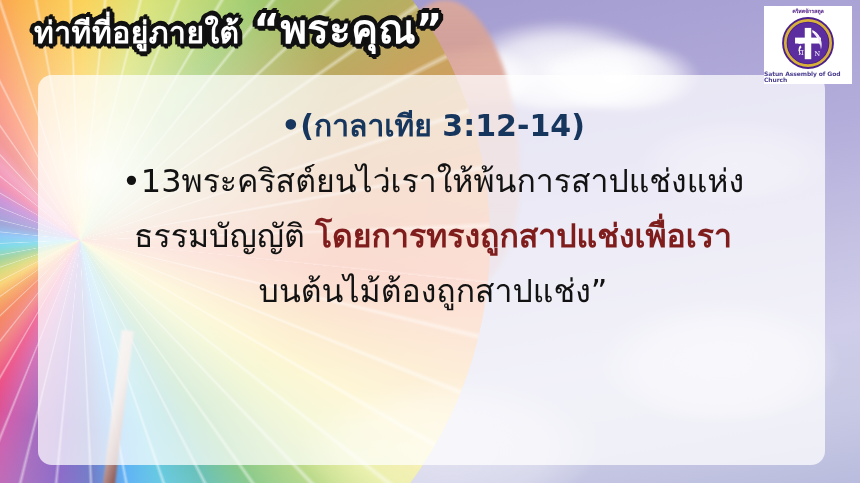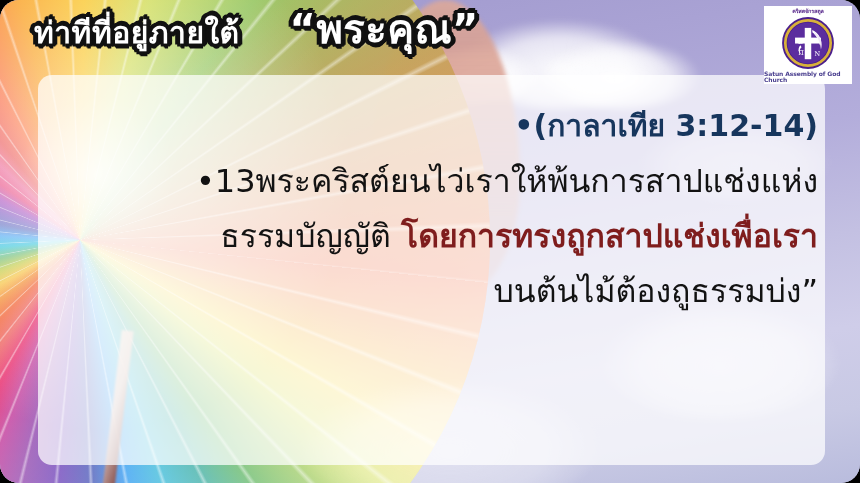--- a/index.html
+++ b/index.html
@@ -7,21 +7,20 @@
     padding: 0;
     background: #000;
   }
   #slide {
     position: relative;
     width: 860px;
     height: 483px;
     overflow: hidden;
     font-family: "DejaVu Sans", "Liberation Sans", sans-serif;
     background: #b9b6d8;
-    border-radius: 19px;
   }
 
   
   .sky {
     position: absolute;
     inset: 0;
     background:
       linear-gradient(170deg,
         #9e97cc 0%,
         #a9a2d4 22%,
@@ -167,21 +166,21 @@
     text-shadow:
       -3px -3px 0 #111,  3px -3px 0 #111,
       -3px  3px 0 #111,  3px  3px 0 #111,
       -4px  0   0 #111,  4px  0   0 #111,
        0   -4px 0 #111,  0    4px 0 #111,
       -5px  1px 0 #111,  5px  1px 0 #111,
        1px -5px 0 #111,  1px  5px 0 #111,
       -4px -2px 0 #111,  4px  2px 0 #111;
   }
   .title-main { font-size: 30px; letter-spacing: .5px; }
-  .title-quote { font-size: 40px; letter-spacing: .5px; margin-left: 36px; }
+  .title-quote { font-size: 40px; letter-spacing: .5px; }
 
   
   .logo-box {
     position: absolute;
     right: 8px; top: 6px;
     width: 88px; height: 78px;
     background: #ffffff;
     display: flex;
     flex-direction: column;
     align-items: center;
@@ -207,21 +206,21 @@
     margin-top: 1px;
     letter-spacing: -.1px;
   }
 
   
   .body-text {
     position: absolute;
     left: 48px; top: 98px;
     width: 770px;
     z-index: 5;
-    text-align: right;
+    text-align: center;
   }
   .line {
     color: #121212;
     font-size: 32px;
     line-height: 55px;
     white-space: nowrap;
     font-weight: 400;
   }
   .line.ref {
     color: #17365d;
@@ -284,17 +283,17 @@
     <div class="line">
       <span>•13พระคริสต์ยนไว่เราให้พ้นการสาปแช่งแห่ง</span>
     </div>
 
     <div class="line">
       <span>ธรรมบัญญัติ </span><span class="red">โดยการทรงถูกสาปแช่งเพื่อเรา</span>
     </div>
 
 
     <div class="line">
-      <span>บนต้นไม้ต้องถูธรรมบ่ง”</span>
+      <span>บนต้นไม้ต้องถูกสาปแช่ง”</span>
     </div>
   </div>
 
 </div>
 
 </body></html>

